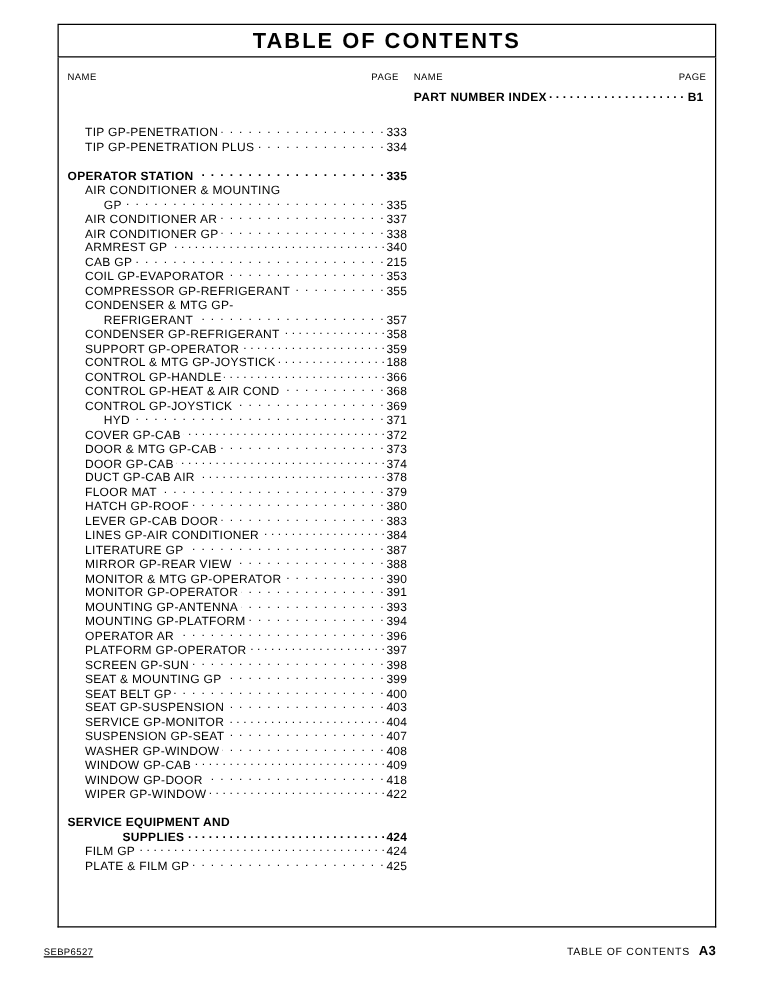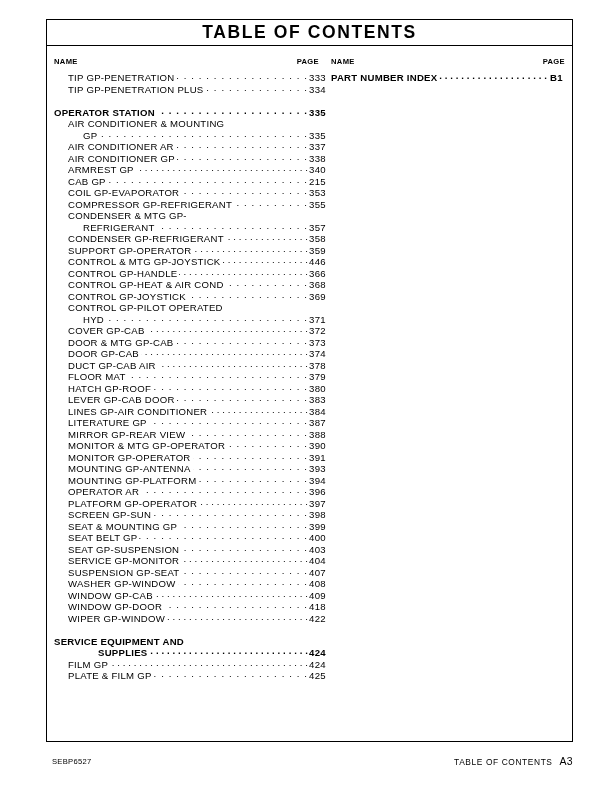--- a/index.html
+++ b/index.html
@@ -48,34 +48,34 @@
     border-left: 1.6px solid #000;
     border-right: 1.6px solid #000;
     border-bottom: 1.6px solid #000;
   }
 
   
   .col-head {
     position: absolute;
     top: 11px;
     font-size: 7.6px;
-    font-weight: bold;
+    font-weight: normal;
     letter-spacing: 0.35px;
   }
   #head-name-left  { left: 7px; }
   #head-page-left  { left: 0; width: 272px; text-align: right; }
   #head-name-right { left: 284px; }
   #head-page-right { left: 0; width: 518px; text-align: right; }
 
   
   .toc-col {
     position: absolute;
     top: 26px;
   }
-  #col-left  { left: 7px;   width: 272px; }
+  #col-left  { left: 7px;   width: 272px; margin-top: 28px; }
   #col-right { left: 284px; width: 234px; }
 
   
   .toc-row {
     position: relative;
     display: flex;
     align-items: baseline;
     height: 11.5px;
     font-size: 9.6px;
     letter-spacing: 0.25px;
@@ -115,38 +115,39 @@
 
   .toc-page {
     flex: 0 0 auto;
     text-align: center;
     min-width: 17px;
   }
 
   
   #footer-left {
     position: absolute;
-    left: 52px;
+    left: 35px;
     top: 757px;
     font-size: 7.6px;
     letter-spacing: 0.3px;
+    text-decoration: underline;
   }
   #footer-right {
     position: absolute;
     right: 39px;
     top: 755px;
     font-size: 8.4px;
     letter-spacing: 0.6px;
     display: flex;
     align-items: baseline;
     gap: 7px;
   }
   #footer-page {
     font-size: 10.5px;
-    font-weight: normal;
+    font-weight: bold;
     letter-spacing: 0.3px;
   }
 </style>
 </head>
 <body>
 
 <div id="title-box">
   <div id="title-text">TABLE OF CONTENTS</div>
 </div>
 
@@ -230,41 +231,36 @@
         <span class="toc-page">358</span>
       </div>
       <div class="toc-row lvl1">
         <span class="toc-label">SUPPORT GP-OPERATOR</span>
         <span class="toc-leader tight"></span>
         <span class="toc-page">359</span>
       </div>
       <div class="toc-row lvl1">
         <span class="toc-label">CONTROL &amp; MTG GP-JOYSTICK</span>
         <span class="toc-leader tight"></span>
-        <span class="toc-page">446</span>
+        <span class="toc-page">188</span>
       </div>
       <div class="toc-row lvl1">
         <span class="toc-label">CONTROL GP-HANDLE</span>
         <span class="toc-leader tight"></span>
         <span class="toc-page">366</span>
       </div>
       <div class="toc-row lvl1">
         <span class="toc-label">CONTROL GP-HEAT &amp; AIR COND</span>
         <span class="toc-leader"></span>
         <span class="toc-page">368</span>
       </div>
       <div class="toc-row lvl1">
         <span class="toc-label">CONTROL GP-JOYSTICK</span>
         <span class="toc-leader"></span>
         <span class="toc-page">369</span>
-      </div>
-      <div class="toc-row lvl1">
-        <span class="toc-label">CONTROL GP-PILOT OPERATED</span>
-        <span class="toc-leader none"></span>
-        <span class="toc-page"></span>
       </div>
       <div class="toc-row lvl2">
         <span class="toc-label">HYD</span>
         <span class="toc-leader"></span>
         <span class="toc-page">371</span>
       </div>
       <div class="toc-row lvl1">
         <span class="toc-label">COVER GP-CAB</span>
         <span class="toc-leader tight"></span>
         <span class="toc-page">372</span>

